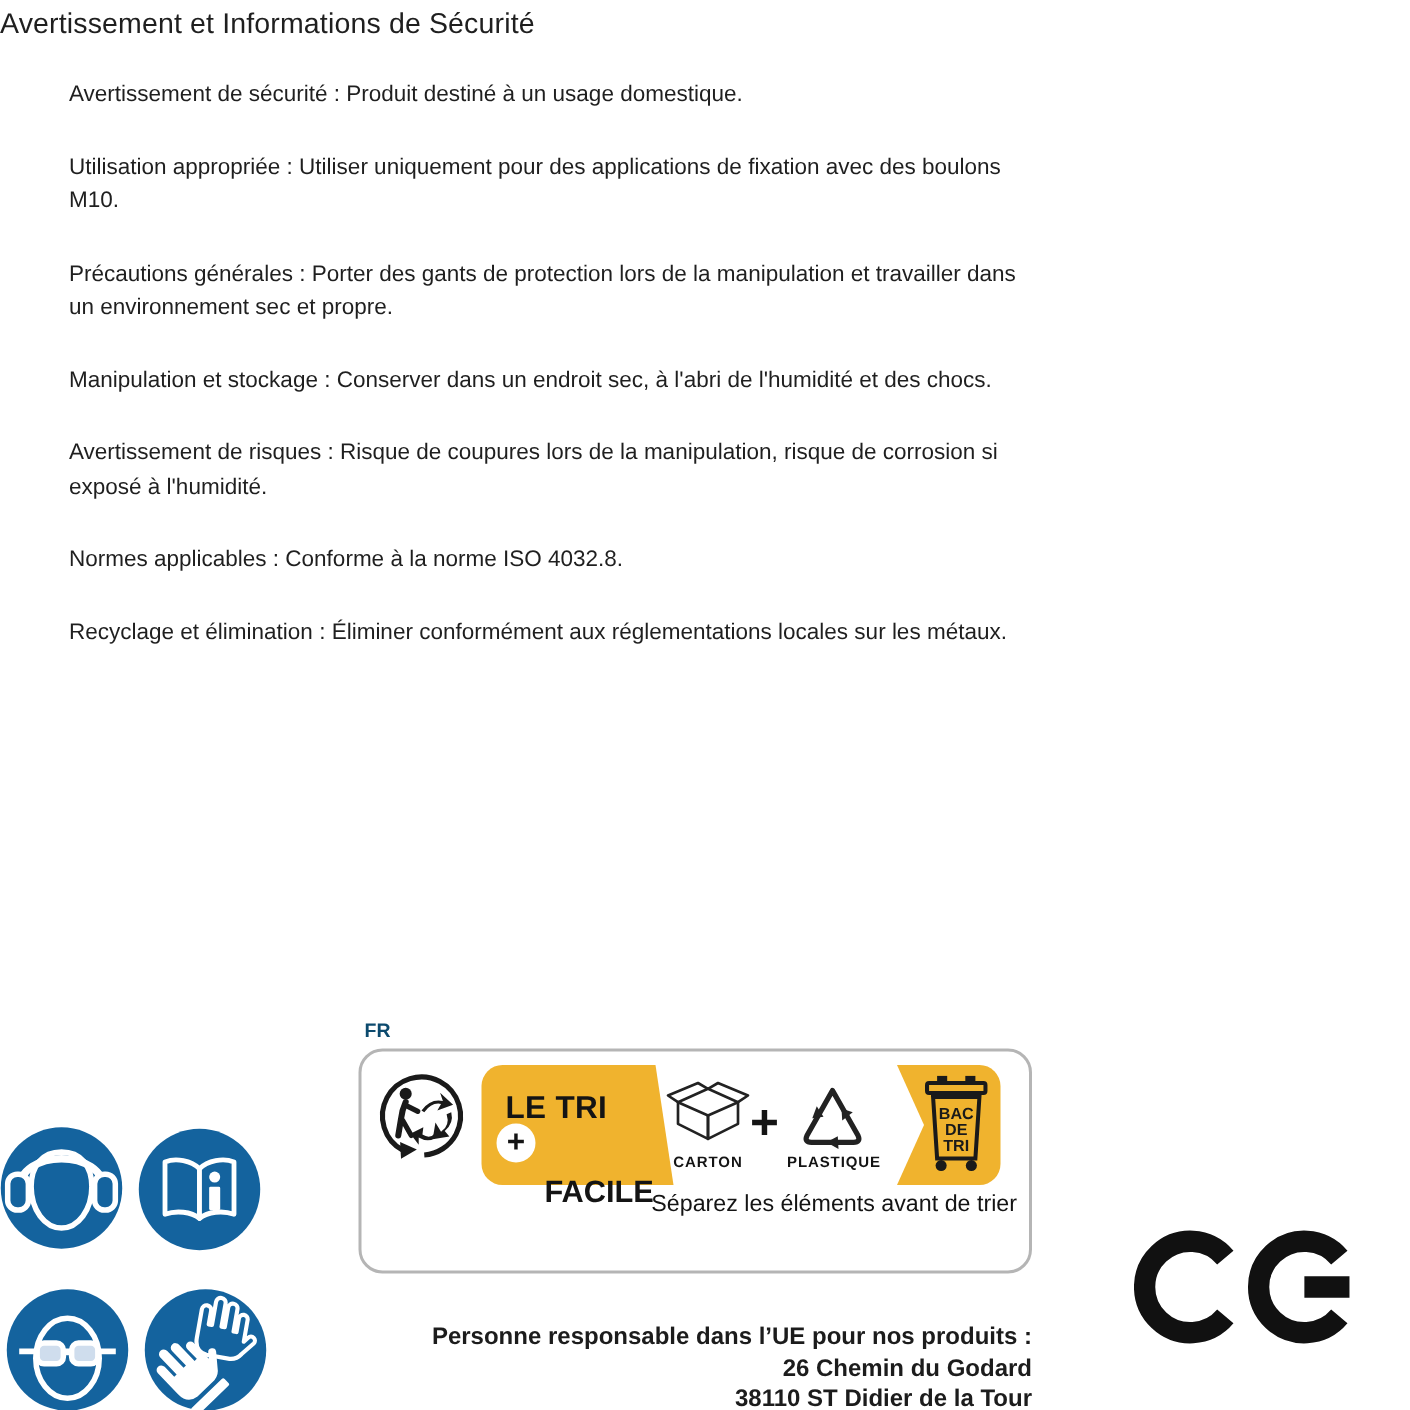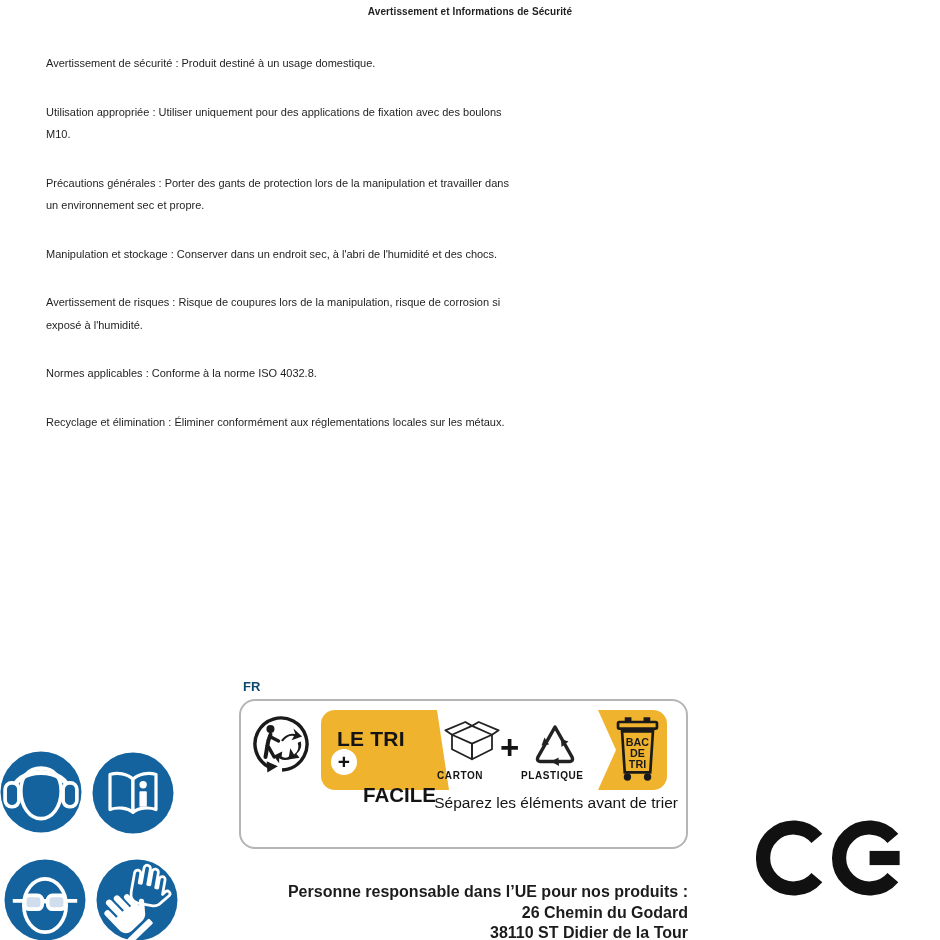--- a/index.html
+++ b/index.html
@@ -1,22 +1,22 @@
 <!DOCTYPE html>
 <html lang="fr"><head>
 <meta charset="utf-8">
 <style>
   html,body{margin:0;padding:0;background:#ffffff;width:940px;height:940px;overflow:hidden;
     font-family:"Liberation Sans","DejaVu Sans",sans-serif;color:#1f1f1f;}
   .page{position:relative;width:940px;height:940px;background:#fff;}
 
-  .doc-title{position:absolute;top:6px;left:0;width:100%;text-align:center;
-    font-size:10px;font-weight:bold;letter-spacing:.1px;}
+  .doc-title{position:absolute;top:6px;left:0;width:100%;text-align:left;
+    font-size:19px;font-weight:normal;letter-spacing:.1px;}
   .body-text{position:absolute;left:46px;top:52px;width:834px;}
-  .body-text p{margin:0 0 26px 0;font-size:11px;line-height:22.5px;white-space:pre-line;}
+  .body-text p{margin:0 0 26px 0;font-size:15px;line-height:22.5px;white-space:pre-line;}
 
   
   .picto{position:absolute;width:92px;height:92px;}
   #picto-ear{left:-5px;top:746px;}
   #picto-book{left:87px;top:747px;}
   #picto-goggles{left:-1px;top:854px;}
   #picto-gloves{left:91px;top:854px;}
 
   
   .fr-label{position:absolute;left:243px;top:679px;font-size:13px;font-weight:bold;color:#0c4a6e;}
@@ -27,21 +27,21 @@
     border-radius:14px;background:#F0B32E;}
   .white-arrow{position:absolute;left:194px;top:9px;width:181px;height:80px;}
   .letri{position:absolute;left:96px;top:27px;font-size:21px;line-height:21px;
     font-weight:800;color:#141414;letter-spacing:.2px;}
   .plus-badge{position:absolute;left:90px;top:48px;width:26px;height:26px;border-radius:50%;
     background:#fff;color:#141414;font-size:21px;font-weight:800;line-height:25px;text-align:center;}
   .facile{position:absolute;left:122px;top:51px;font-size:20.5px;line-height:21px;
     font-weight:800;color:#141414;margin-top:32px;}
   .mat-icon-carton{position:absolute;left:203px;top:16px;width:56px;height:50px;}
   .mat-icon-recycle{position:absolute;left:289px;top:19px;width:50px;height:48px;}
-  .mat-label{position:absolute;top:69px;width:70px;font-size:10px;
+  .mat-label{position:absolute;top:69px;width:70px;text-align:center;font-size:10px;
     font-weight:bold;letter-spacing:.6px;color:#141414;}
   #label-carton{left:196px;}
   #label-plastique{left:280px;}
   .mat-plus{position:absolute;left:259px;top:30px;font-size:33px;line-height:33px;
     font-weight:800;color:#141414;}
   .bin{position:absolute;left:373px;top:14px;width:47px;height:69px;}
   .separate-note{position:absolute;right:8px;top:93px;font-size:15.5px;
     font-weight:500;color:#141414;}
 
   

